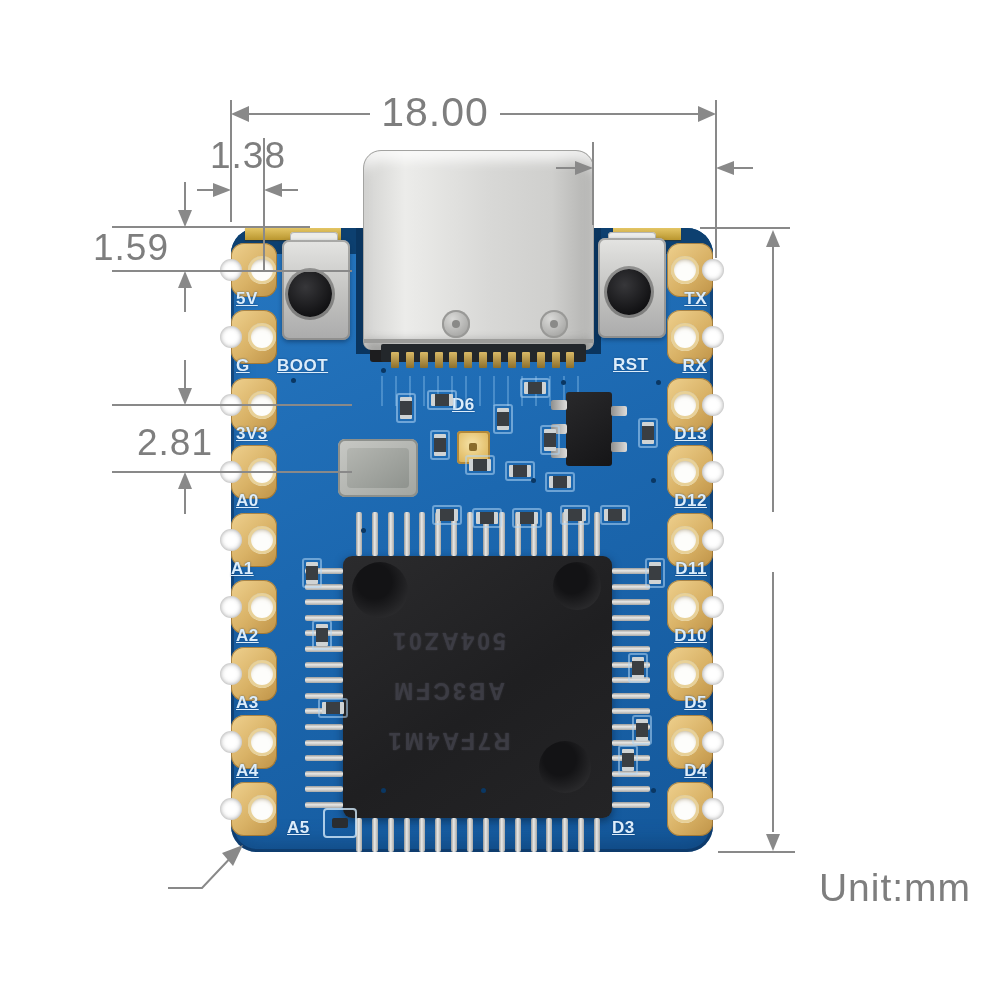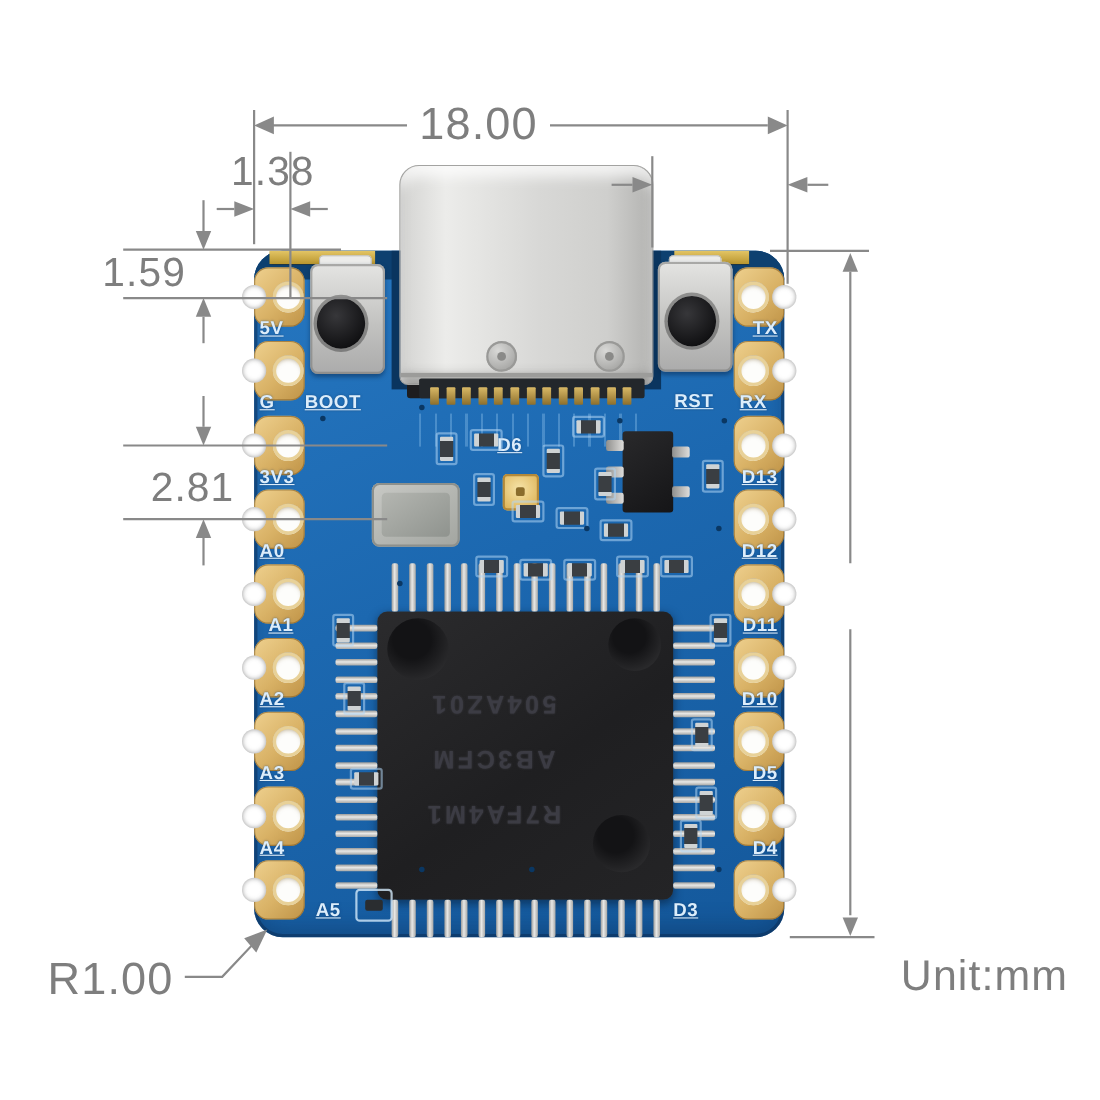--- a/index.html
+++ b/index.html
@@ -260,21 +260,21 @@
         <div class="pin-label" style="top: 196px; width: 70px; left: 5px; text-align: left;">3V3</div>
         <div class="pad" style="left: 0px; top: 217px;">
           <div class="hole" style="left: 17px; top: 13px;"></div>
           <div class="notch" style="left: -11px; top: 16px;"></div>
         </div>
         <div class="pin-label" style="top: 263px; width: 70px; left: 5px; text-align: left;">A0</div>
         <div class="pad" style="left: 0px; top: 285px;">
           <div class="hole" style="left: 17px; top: 13px;"></div>
           <div class="notch" style="left: -11px; top: 16px;"></div>
         </div>
-        <div class="pin-label" style="top: 331px; width: 70px; left: 13px; text-align: left;">A1</div>
+        <div class="pin-label" style="top: 331px; width: 70px; left: 0; text-align: left;">A1</div>
         <div class="pad" style="left: 0px; top: 352px;">
           <div class="hole" style="left: 17px; top: 13px;"></div>
           <div class="notch" style="left: -11px; top: 16px;"></div>
         </div>
         <div class="pin-label" style="top: 398px; width: 70px; left: 5px; text-align: left;">A2</div>
         <div class="pad" style="left: 0px; top: 419px;">
           <div class="hole" style="left: 17px; top: 13px;"></div>
           <div class="notch" style="left: -11px; top: 16px;"></div>
         </div>
         <div class="pin-label" style="top: 465px; width: 70px; left: 5px; text-align: left;">A3</div>
@@ -290,21 +290,21 @@
         <div class="pin-label" style="top: 590px; left: 56px;">A5</div>
         <div class="pad" style="right: 0px; top: 15px;">
           <div class="hole" style="left: 4px; top: 13px;"></div>
           <div class="notch" style="right: -11px; top: 16px;"></div>
         </div>
         <div class="pin-label" style="top: 61px; width: 70px; right: 6px; text-align: right;">TX</div>
         <div class="pad" style="right: 0px; top: 82px;">
           <div class="hole" style="left: 4px; top: 13px;"></div>
           <div class="notch" style="right: -11px; top: 16px;"></div>
         </div>
-        <div class="pin-label" style="top: 128px; width: 70px; right: 16px; text-align: right;">RX</div>
+        <div class="pin-label" style="top: 128px; width: 70px; right: 6px; text-align: right;">RX</div>
         <div class="pad" style="right: 0px; top: 150px;">
           <div class="hole" style="left: 4px; top: 13px;"></div>
           <div class="notch" style="right: -11px; top: 16px;"></div>
         </div>
         <div class="pin-label" style="top: 196px; width: 70px; right: 6px; text-align: right;">D13</div>
         <div class="pad" style="right: 0px; top: 217px;">
           <div class="hole" style="left: 4px; top: 13px;"></div>
           <div class="notch" style="right: -11px; top: 16px;"></div>
         </div>
         <div class="pin-label" style="top: 263px; width: 70px; right: 6px; text-align: right;">D12</div>
@@ -460,15 +460,14 @@
       <polygon points="773,230 766,247 780,247"></polygon>
         <polygon points="773,851 766,834 780,834"></polygon>
       <polygon points="243,845 222,853 233,866"></polygon>
     </g>
   </svg>
 
   <div class="dim-label lg" style="left:380px;top:92px;width:110px;">18.00</div>
   <div class="dim-label" style="left:198px;top:137px;width:100px;">1.38</div>
   <div class="dim-label" style="left:85px;top:229px;width:92px;">1.59</div>
   <div class="dim-label" style="left:120px;top:424px;width:110px;">2.81</div>
-  <div class="dim-label lg" style="left:38px;top:870px;width:125px;">R1.00</div>
   <div class="dim-label" style="left:795px;top:868px;width:200px;font-size:39px;">Unit:mm</div>
 </div>
 
 </body></html>

